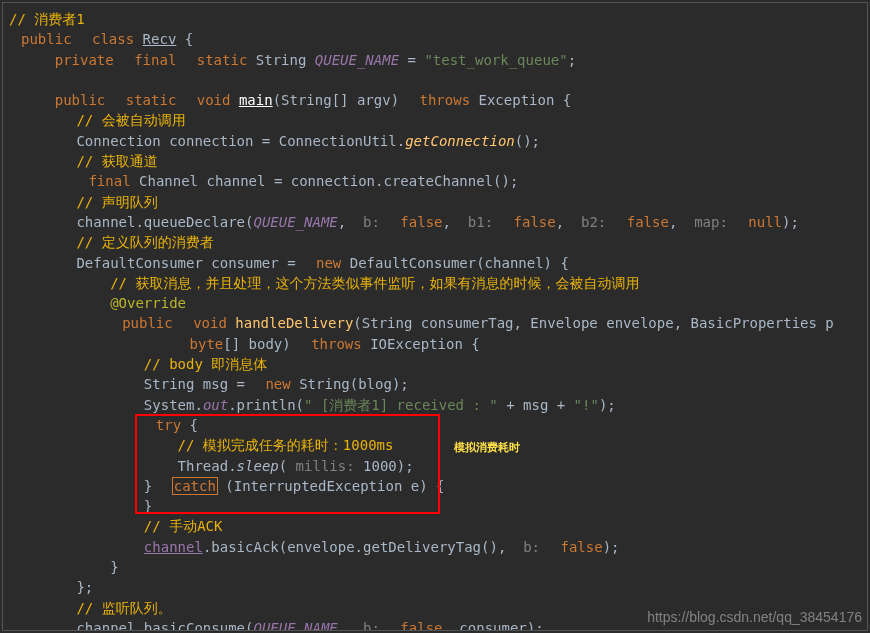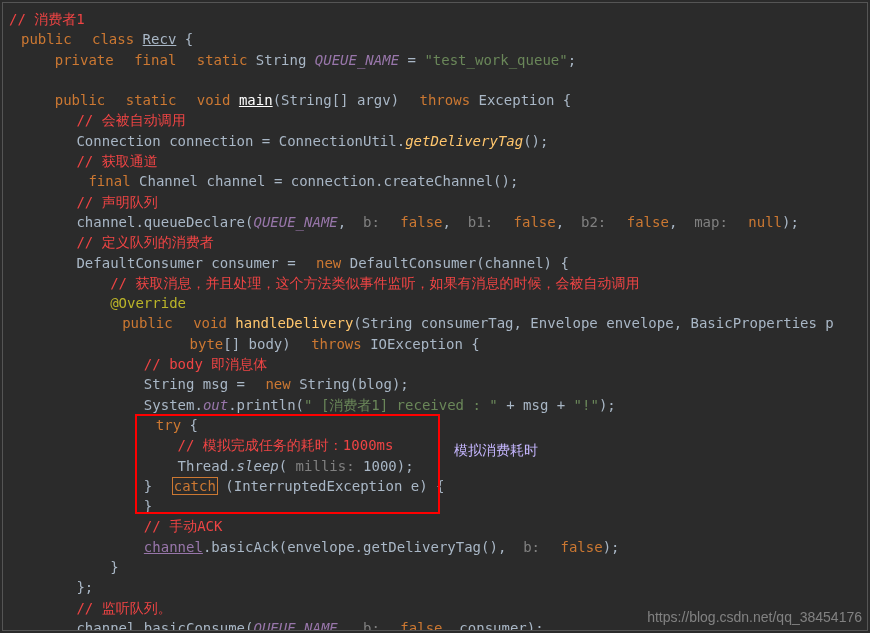--- a/index.html
+++ b/index.html
@@ -18,21 +18,21 @@
     position: absolute;
     top: 2px; left: 2px; right: 2px; bottom: 2px;
     border: 1px solid #555;
     padding: 6px 6px;
     overflow: hidden;
   }
   pre {
     font-family: inherit;
     white-space: pre;
   }
-  .c-comment { color: #ef4444; }
+  .c-comment { color: #eab308; }
   .c-keyword { color: #cc7832; margin-left: 12px; }
   .c-classname { color: #a9b7c6; text-decoration: underline; }
   .c-method  { color: #ffc66d; }
   .c-methodu { color: #ffffff; text-decoration: underline; }
   .c-string  { color: #6a8759; }
   .c-param   { color: #808080; }
   .c-default { color: #a9b7c6; }
   .c-italic  { font-style: italic; }
   .c-field   { color: #9876aa; font-style: italic; }
   .c-fieldu  { color: #9876aa; text-decoration: underline; margin-top: 20px; }
@@ -43,24 +43,24 @@
     position: absolute;
     border: 2px solid #ff0000;
     pointer-events: none;
     left: 135px;
     top: 414px;
     width: 305px;
     height: 100px;
   }
   .annotation-label {
     position: absolute;
-    color: #c4b5fd;
-    font-weight: normal;
+    color: #fde047;
+    font-weight: bold;
     font-family: "Microsoft YaHei", sans-serif;
-    font-size: 14px;
+    font-size: 11px;
     left: 454px;
     top: 440px;
     pointer-events: none;
   }
   .watermark {
     position: absolute;
     bottom: 6px;
     right: 8px;
     color: rgba(200,200,200,0.55);
     font-family: Arial, sans-serif;
@@ -71,21 +71,21 @@
 </head>
 <body>
 
 <div class="frame">
 <pre><span class="c-comment">// 消费者1</span>
 <span class="c-keyword">public</span> <span class="c-keyword">class</span> <span class="c-classname">Recv</span><span class="c-default"> {</span>
     <span class="c-keyword">private</span> <span class="c-keyword">final</span> <span class="c-keyword">static</span> <span class="c-default">String</span> <span class="c-field">QUEUE_NAME</span><span class="c-default"> = </span><span class="c-string">"test_work_queue"</span><span class="c-default">;</span>
 
     <span class="c-keyword">public</span> <span class="c-keyword">static</span> <span class="c-keyword">void</span> <span class="c-methodu">main</span><span class="c-default">(String[] argv) </span><span class="c-keyword">throws</span><span class="c-default"> Exception {</span>
         <span class="c-comment">// 会被自动调用</span>
-        <span class="c-default">Connection connection = ConnectionUtil.</span><span class="c-method c-italic">getDeliveryTag</span><span class="c-default">();</span>
+        <span class="c-default">Connection connection = ConnectionUtil.</span><span class="c-method c-italic">getConnection</span><span class="c-default">();</span>
         <span class="c-comment">// 获取通道</span>
         <span class="c-keyword">final</span><span class="c-default"> Channel channel = connection.createChannel();</span>
         <span class="c-comment">// 声明队列</span>
         <span class="c-default">channel.queueDeclare(</span><span class="c-field">QUEUE_NAME</span><span class="c-default">,  </span><span class="c-param">b:</span> <span class="c-keyword">false</span><span class="c-default">,  </span><span class="c-param">b1:</span> <span class="c-keyword">false</span><span class="c-default">,  </span><span class="c-param">b2:</span> <span class="c-keyword">false</span><span class="c-default">,  </span><span class="c-param">map:</span> <span class="c-keyword">null</span><span class="c-default">);</span>
         <span class="c-comment">// 定义队列的消费者</span>
         <span class="c-default">DefaultConsumer consumer = </span><span class="c-keyword">new</span><span class="c-default"> DefaultConsumer(channel) {</span>
             <span class="c-comment">// 获取消息，并且处理，这个方法类似事件监听，如果有消息的时候，会被自动调用</span>
             <span class="c-anno">@Override</span>
             <span class="c-keyword">public</span> <span class="c-keyword">void</span> <span class="c-method">handleDelivery</span><span class="c-default">(String consumerTag, Envelope envelope, BasicProperties p</span>
                     <span class="c-keyword">byte</span><span class="c-default">[] body) </span><span class="c-keyword">throws</span><span class="c-default"> IOException {</span>

